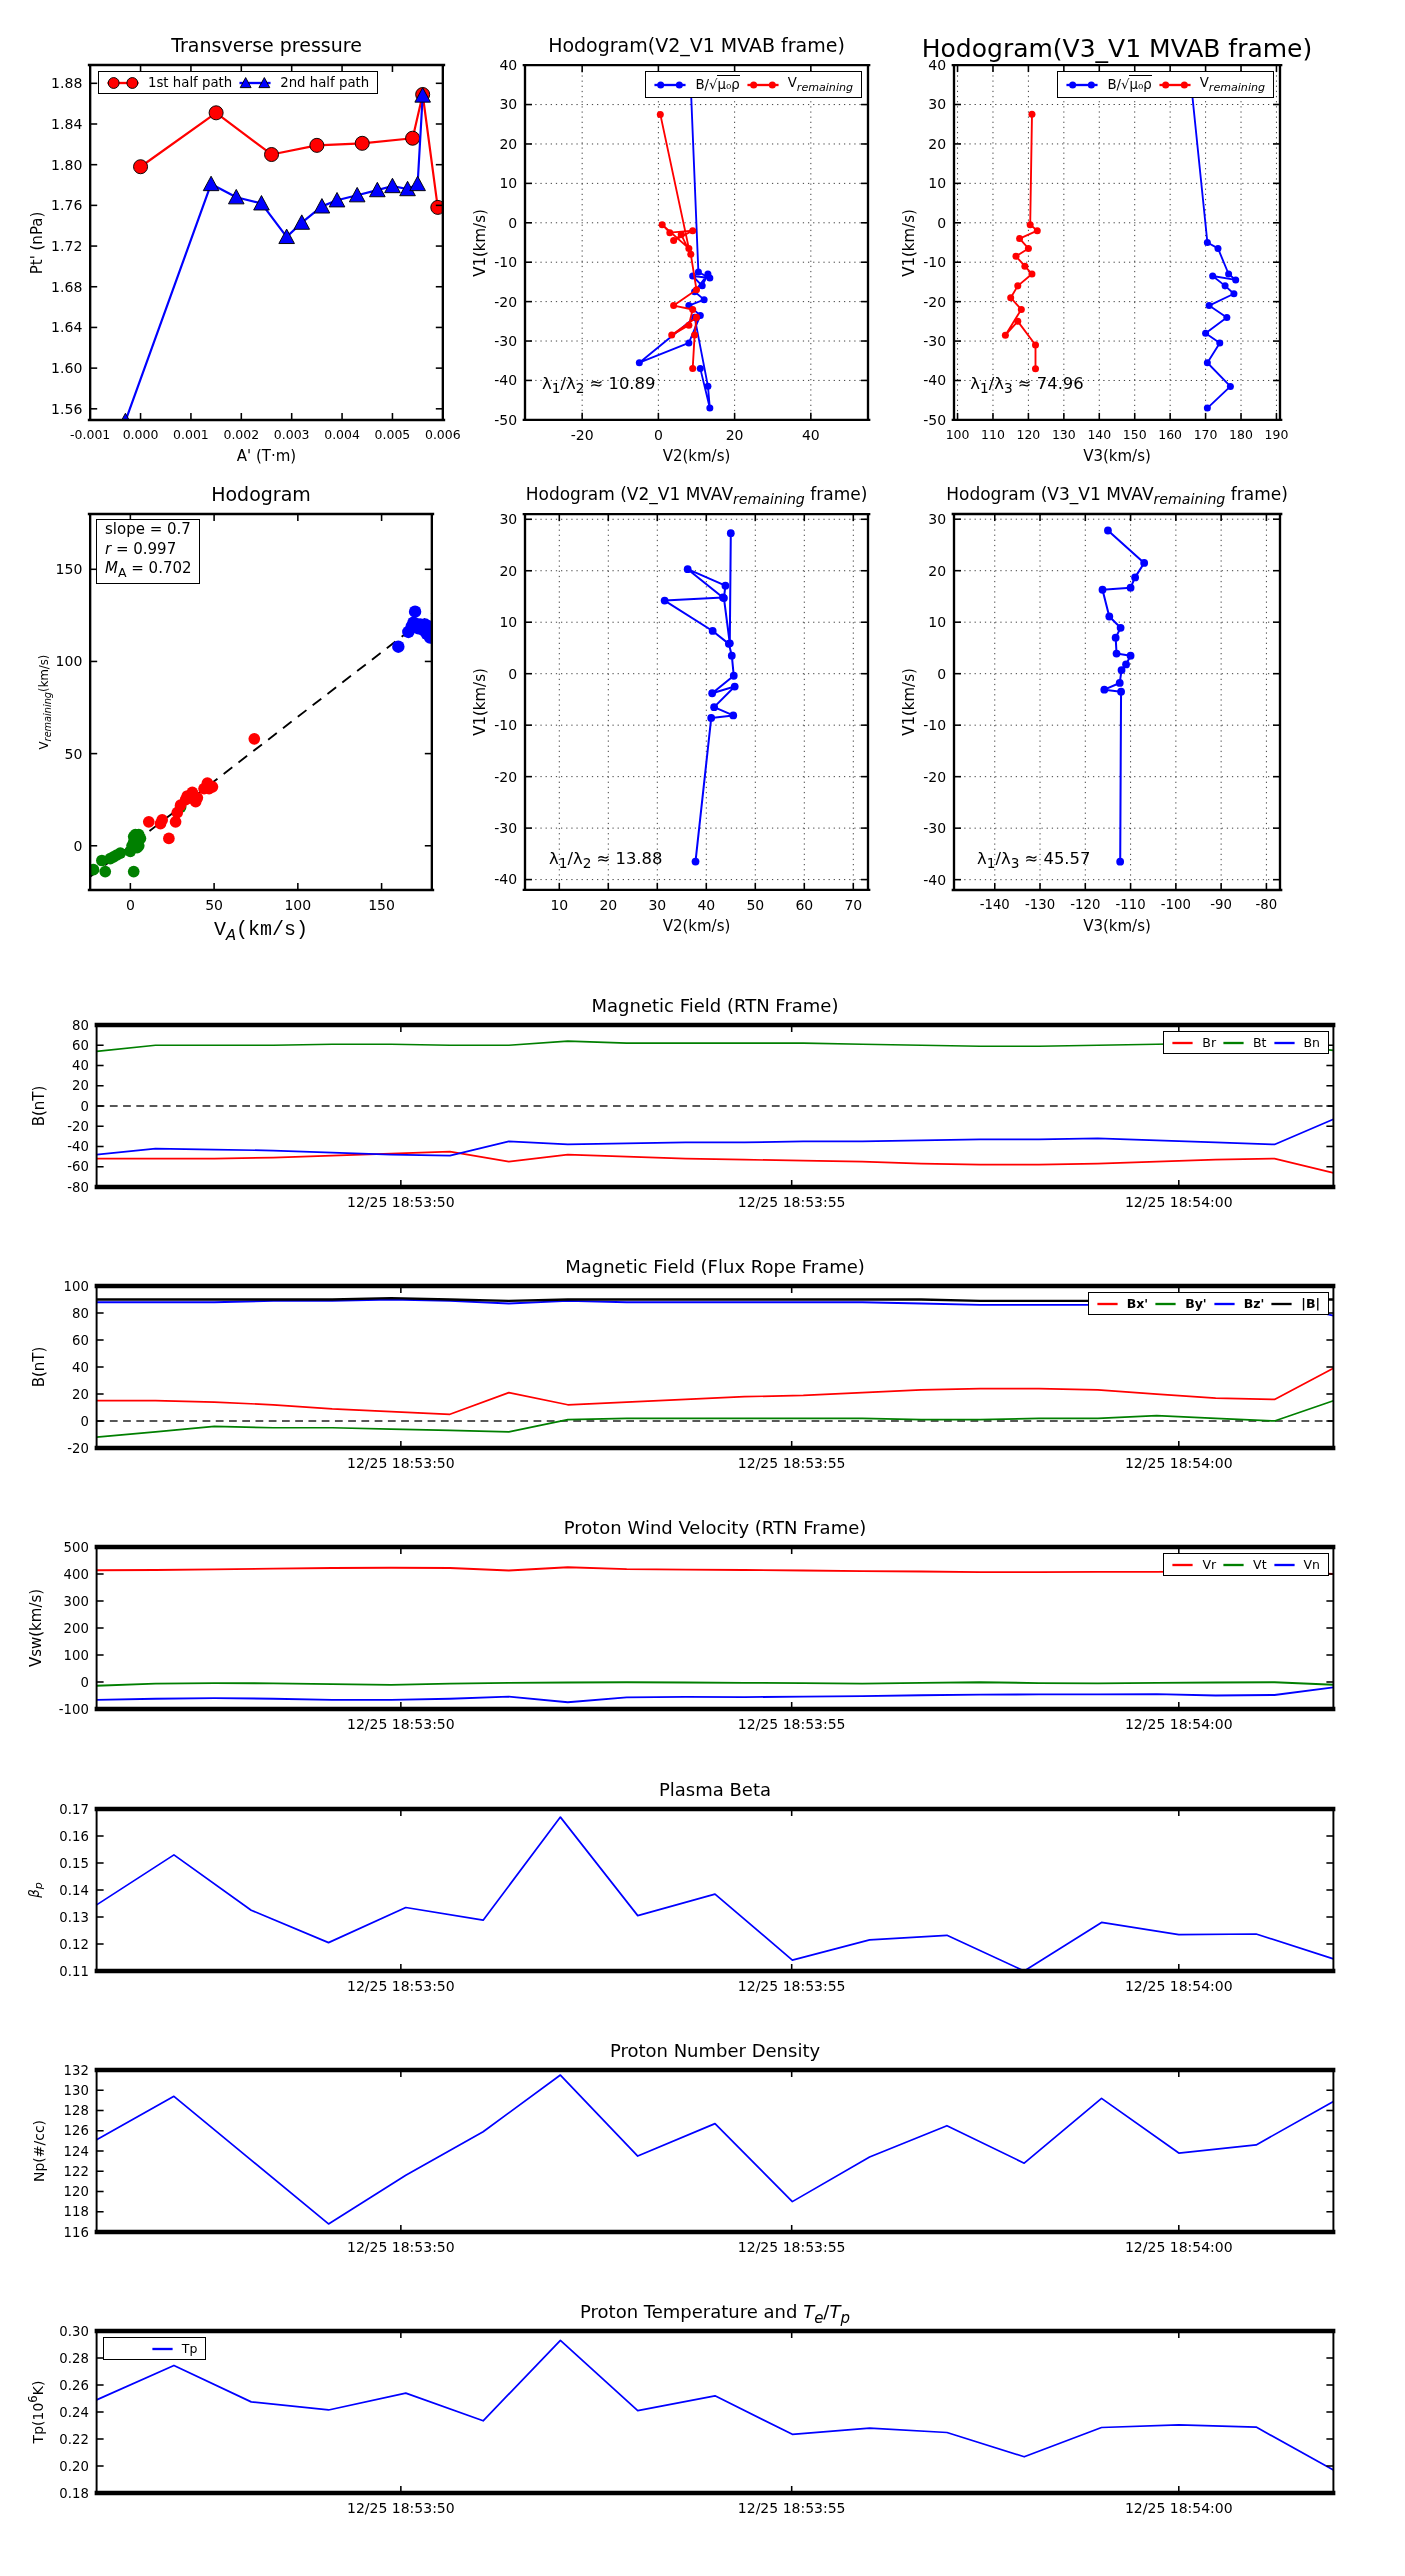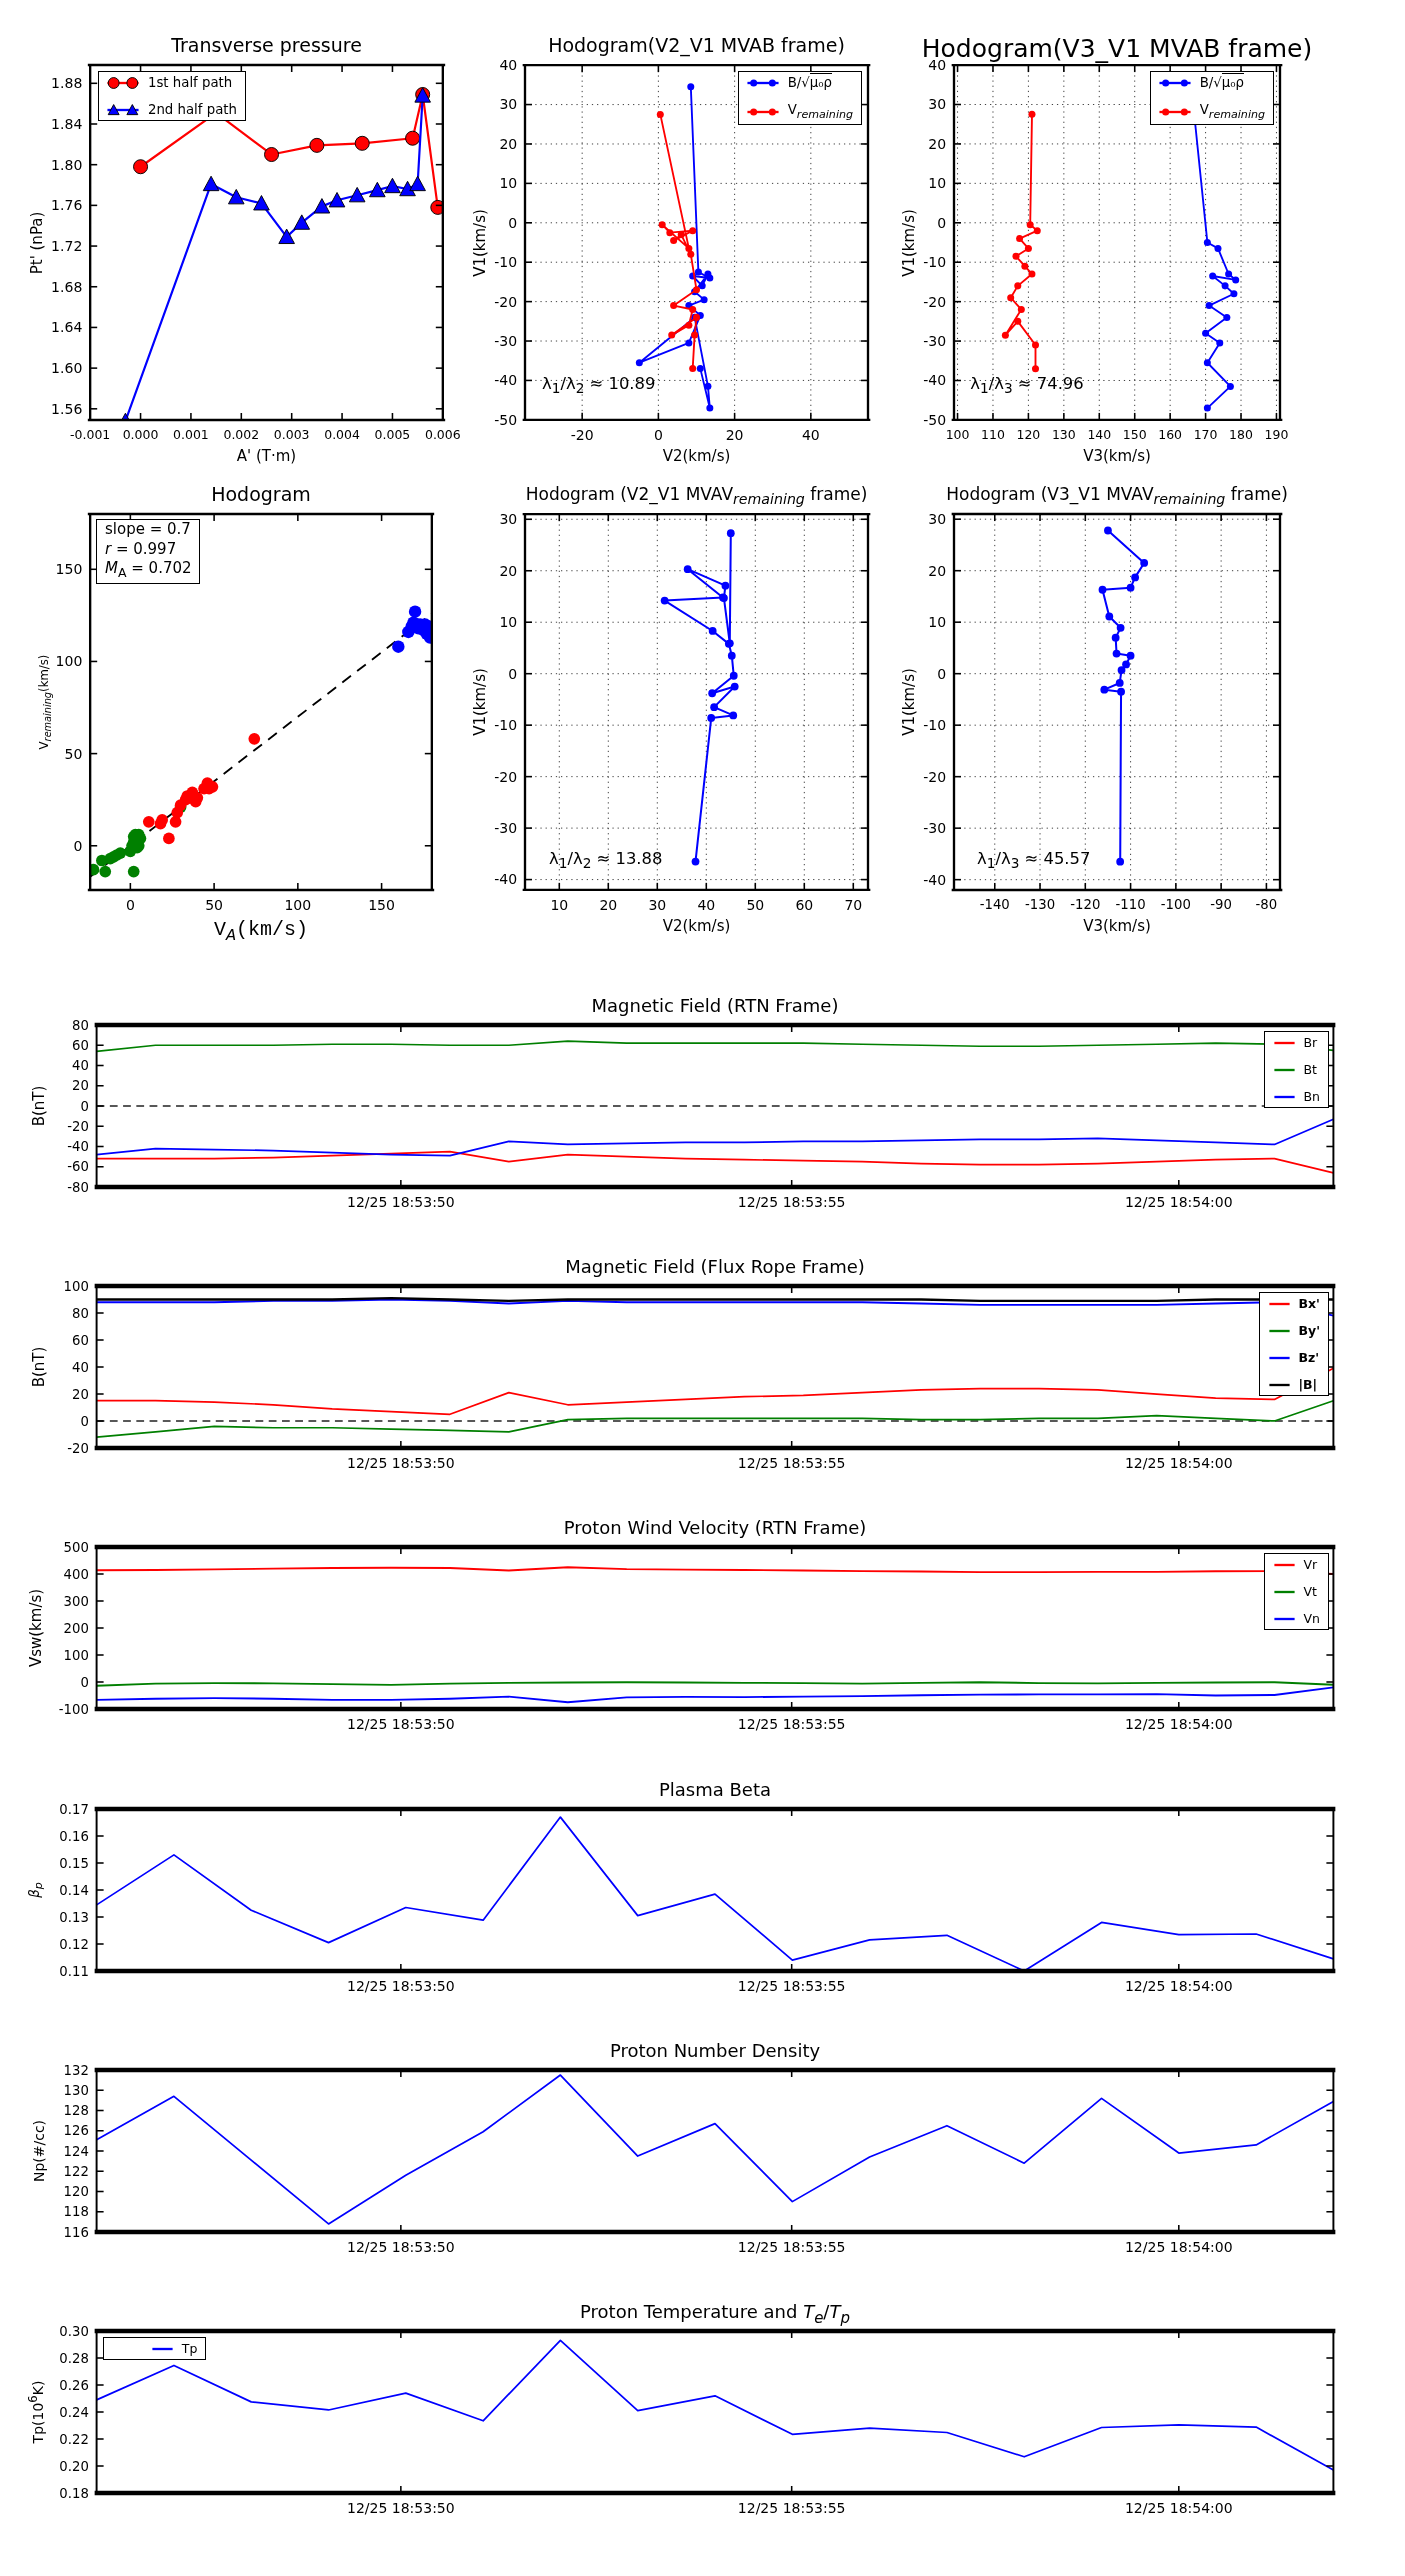--- a/index.html
+++ b/index.html
@@ -3,21 +3,21 @@
 <meta charset="utf-8">
 <style>
   html,body{margin:0;padding:0;background:#ffffff;}
   body{font-family:"DejaVu Sans", sans-serif;}
   #figure{position:relative;width:1405px;height:2576px;background:#ffffff;overflow:hidden;}
   .plot{position:absolute;}
   .plot svg{overflow:visible;display:block;}
   .ptitle{position:absolute;left:50%;transform:translateX(-50%);white-space:nowrap;color:#000;}
   .xlab{position:absolute;left:50%;transform:translateX(-50%);white-space:nowrap;color:#000;}
   .ylab{position:absolute;white-space:nowrap;color:#000;transform:translate(-50%,-50%) rotate(-90deg);}
-  .legend{position:absolute;background:#fff;border:1.6px solid #000;padding:3.1px 7.8px 3.1px 6.2px;display:flex;flex-direction:column;gap:12px;z-index:5;}
+  .legend{position:absolute;background:#fff;border:1.6px solid #000;padding:3.1px 7.8px 3.1px 6.2px;display:flex;flex-direction:row;gap:5px;z-index:5;}
   .legend .row{display:flex;align-items:center;gap:7px;}
   .legend .row svg{flex:0 0 auto;}
   .ann{position:absolute;color:#000;white-space:nowrap;}
   .statbox{position:absolute;background:#fff;border:1.6px solid #000;padding:0.8px 7.8px;color:#000;line-height:1.3;z-index:5;}
   .ovl{border-top:1.2px solid #000;padding-top:0.8px;margin-top:12px;}
   svg text{font-family:"DejaVu Sans", sans-serif;fill:#000;}
 </style>
 </head>
 <body>
 

